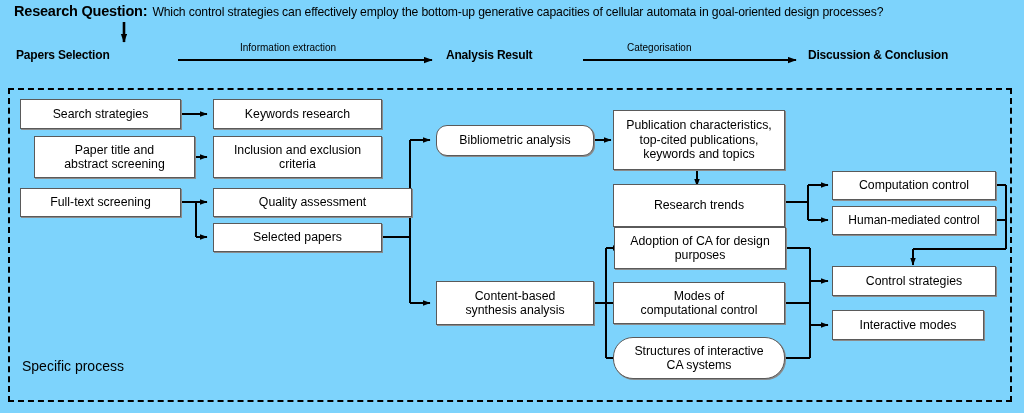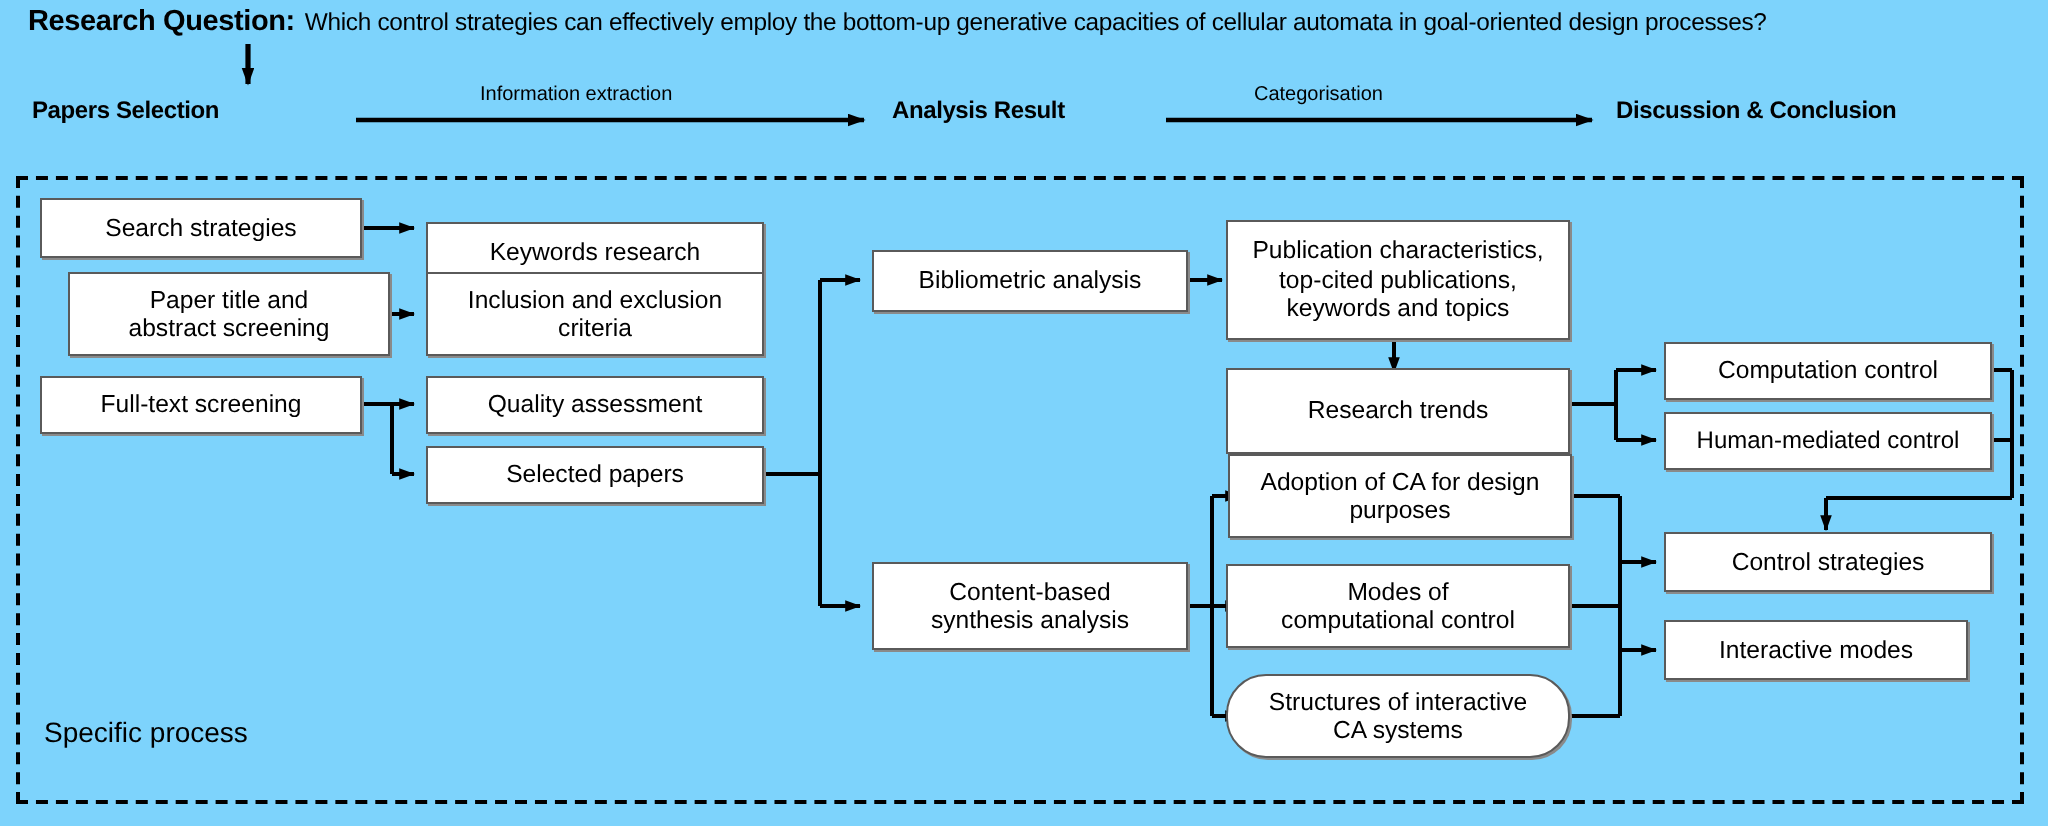--- a/index.html
+++ b/index.html
@@ -186,30 +186,30 @@
     </g>
   </svg>
 
   <div class="node" style="left:20px; top:99px; width:161px; height:30px;">Search strategies</div>
 
   <div class="node" style="left:20px; top:136px; width:161px; height:42px; white-space:pre-line;margin-left:14px;">Paper title and
 abstract screening</div>
 
   <div class="node" style="left:20px; top:188px; width:161px; height:29px;">Full-text screening</div>
 
-  <div class="node" style="left:213px; top:99px; width:169px; height:30px;margin-top:12px;">Keywords research</div>
+  <div class="node" style="left:213px; top:99px; width:169px; height:30px;">Keywords research</div>
 
   <div class="node" style="left:213px; top:136px; width:169px; height:42px; white-space:pre-line;">Inclusion and exclusion
 criteria</div>
 
-  <div class="node" style="left:213px; top:188px; width:169px; height:29px;">Quality assessment</div>
+  <div class="node" style="left:213px; top:188px; width:199px; height:29px;">Quality assessment</div>
 
   <div class="node" style="left:213px; top:223px; width:169px; height:29px;">Selected papers</div>
 
-  <div class="node" style="left:436px; top:125px; width:158px; height:31px;">Bibliometric analysis</div>
+  <div class="node" style="left:436px; top:125px; width:158px; height:31px;border-radius:11px;">Bibliometric analysis</div>
 
   <div class="node" style="left:436px; top:281px; width:158px; height:44px; white-space:pre-line;">Content-based
 synthesis analysis</div>
 
   <div class="node" style="left:613px; top:110px; width:172px; height:60px; white-space:pre-line;">Publication characteristics,
 top-cited publications,
 keywords and topics</div>
 
   <div class="node" style="left:613px; top:184px; width:172px; height:43px;">Research trends</div>
 

